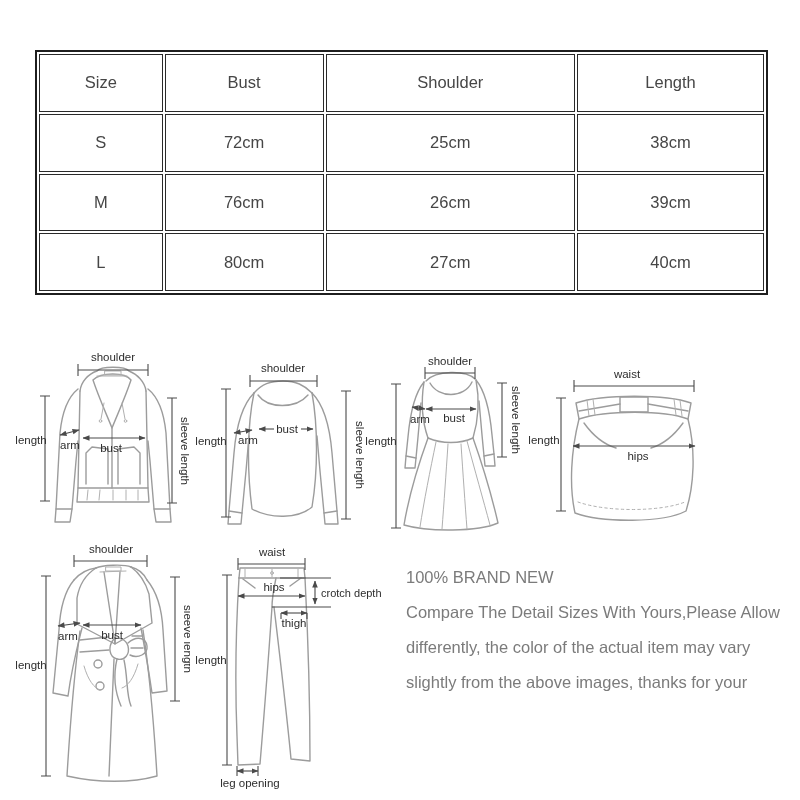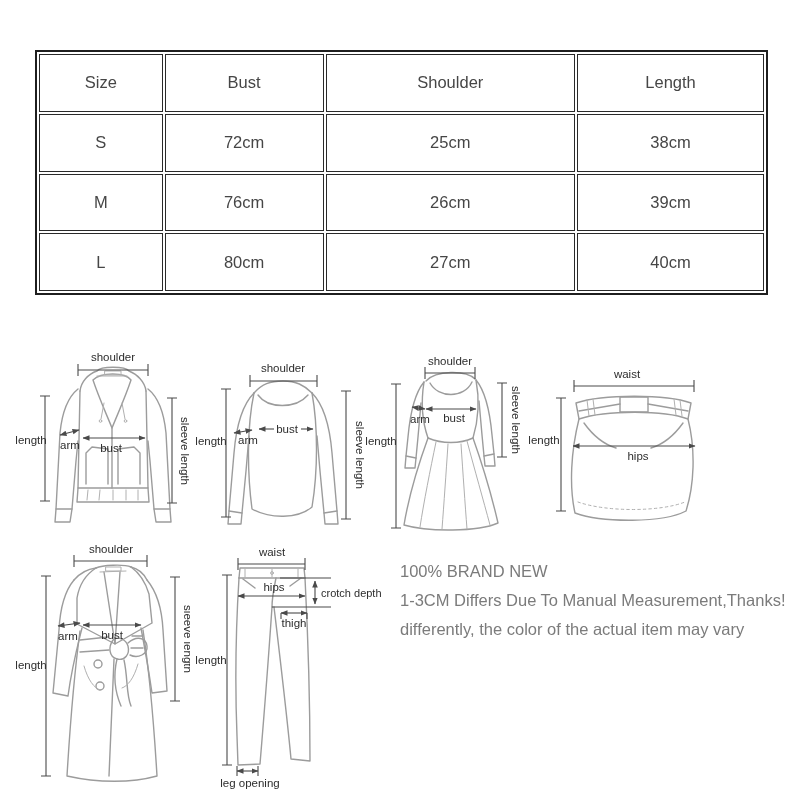--- a/index.html
+++ b/index.html
@@ -17,21 +17,21 @@
   
   .diag{position:absolute}
   .o{fill:none;stroke:#9c9c9c;stroke-width:1.4;stroke-linecap:round;stroke-linejoin:round}
   .o2{fill:none;stroke:#b0b0b0;stroke-width:1;stroke-linecap:round;stroke-linejoin:round}
   .m{fill:none;stroke:#4a4a4a;stroke-width:1.1}
   .lb{fill:#2d2d2d;font-size:11.5px;text-anchor:middle;font-family:"Liberation Sans",sans-serif}
   .lbs{fill:#2d2d2d;font-size:11px;text-anchor:start;font-family:"Liberation Sans",sans-serif}
 
   
   .notes{position:absolute;left:400px;top:549px;width:396px;color:#7b7b7b;font-size:16.5px}
-  .notes p{margin:0;line-height:29px}
+  .notes p{margin:6px;line-height:29px}
 </style>
 </head>
 <body>
 
 <svg width="0" height="0" style="position:absolute" aria-hidden="true">
   <defs>
     <marker id="ae" markerWidth="9" markerHeight="7" refX="6.5" refY="2.8" orient="auto" markerUnits="userSpaceOnUse">
       <path d="M0,0 L7,2.8 L0,5.6 Z" fill="#4a4a4a"></path>
     </marker>
     <marker id="as" markerWidth="9" markerHeight="7" refX="0.5" refY="2.8" orient="auto" markerUnits="userSpaceOnUse">
@@ -262,17 +262,18 @@
     <text class="lb" x="84" y="20">waist</text>
     <text class="lb" x="86" y="55">hips</text>
     <text class="lbs" x="133" y="61">crotch depth</text>
     <text class="lb" x="106" y="91">thigh</text>
     <text class="lb" x="23" y="128">length</text>
     <text class="lb" x="62" y="251">leg opening</text>
   </svg>
 
   <div class="notes">
     <p>100% BRAND NEW</p>
-    <p>1-3CM Differs Due To Manual Measurement,Thanks!</p>
+    <p>Compare The Detail Sizes With Yours,Please Allow</p>
     <p>differently, the color of the actual item may vary</p>
+    <p>slightly from the above images, thanks for your</p>
   </div>
 
 </div>
 
 </body></html>

